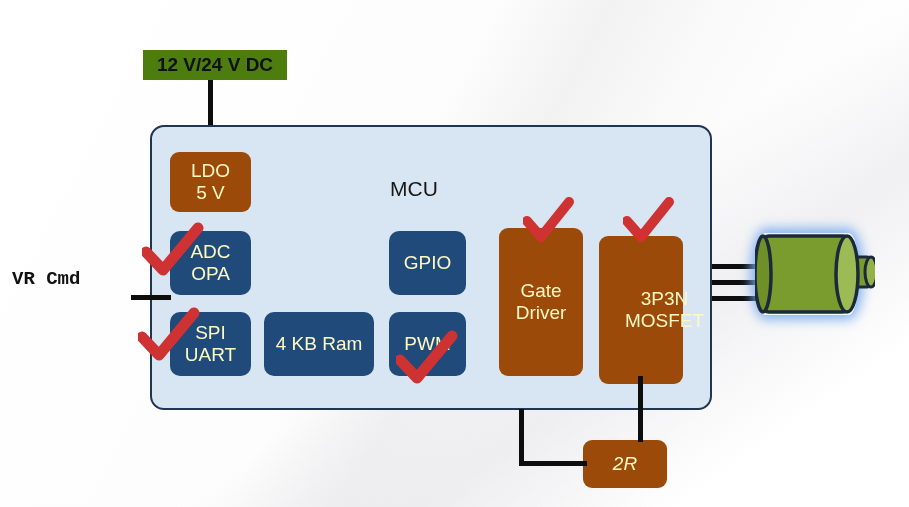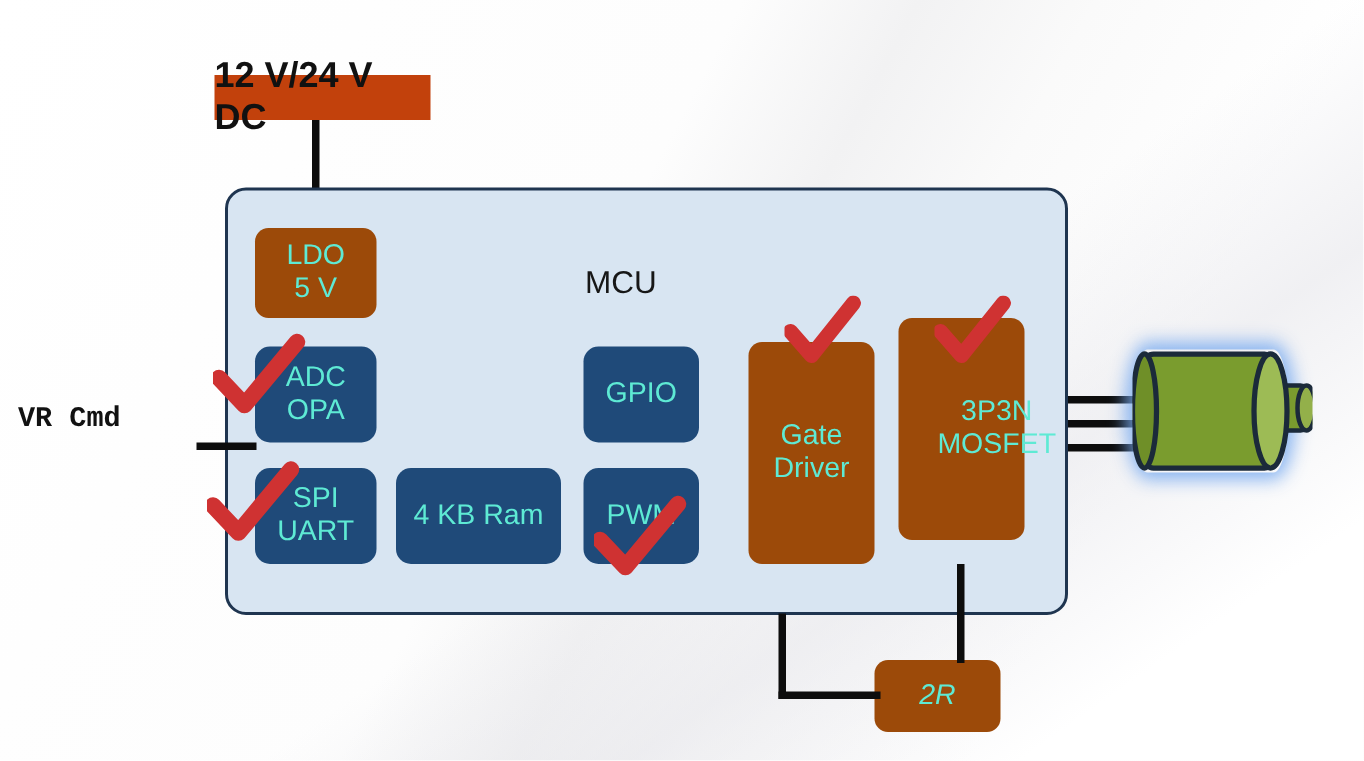--- a/index.html
+++ b/index.html
@@ -33,32 +33,32 @@
   }
   .mcu-label{
     position:absolute;left:390px;top:177px;
     font-size:21px;color:#171717;
   }
 
   
   .blk{
     position:absolute;box-sizing:border-box;display:flex;
     flex-direction:column;align-items:center;justify-content:center;
-    color:#5eead4;text-align:center;line-height:1.18;
+    color:#fef9c3;text-align:center;line-height:1.18;
     border-radius:9px;
   }
   .blk .ln{display:block;white-space:nowrap;}
   .blue{background:#1f4a79;border-radius:10px;font-size:19px;}
   .brown{background:#9c4a09;font-size:19px;}
 
   
   .supply{
     position:absolute;left:143px;top:50px;width:144px;height:30px;
-    background:#c2410c;display:flex;align-items:center;justify-content:center;
-    font-size:24px;font-weight:bold;color:#111;
+    background:#4d7c0f;display:flex;align-items:center;justify-content:center;
+    font-size:19px;font-weight:bold;color:#111;
   }
 
   
   .wire{position:absolute;background:#0d0d0d;}
 
   
   .leftlabel{
     position:absolute;left:12px;font-size:19px;font-weight:bold;color:#111;
     white-space:nowrap;
     font-family:Liberation Mono, monospace;
@@ -120,21 +120,21 @@
 
   <div class="blk blue" style="left:389px;top:312px;width:77px;height:64px;">
     <span class="ln">PWM</span>
   </div>
 
   <div class="blk brown" style="left:499px;top:228px;width:84px;height:148px;">
     <span class="ln">Gate</span>
     <span class="ln">Driver</span>
   </div>
 
-  <div class="blk brown" style="left:599px;top:212px;width:84px;height:148px;padding-left:47px;">
+  <div class="blk brown" style="left:599px;top:236px;width:84px;height:148px;padding-left:47px;">
     <span class="ln">3P3N</span>
     <span class="ln">MOSFET</span>
   </div>
 
   <div class="blk brown" style="left:583px;top:440px;width:84px;height:48px;font-style:italic;">
     <span class="ln">2R</span>
   </div>
 
   <div class="wire" style="left:638px;top:376px;width:5px;height:66px;"></div>
   <div class="wire" style="left:519px;top:409px;width:5px;height:57px;"></div>

